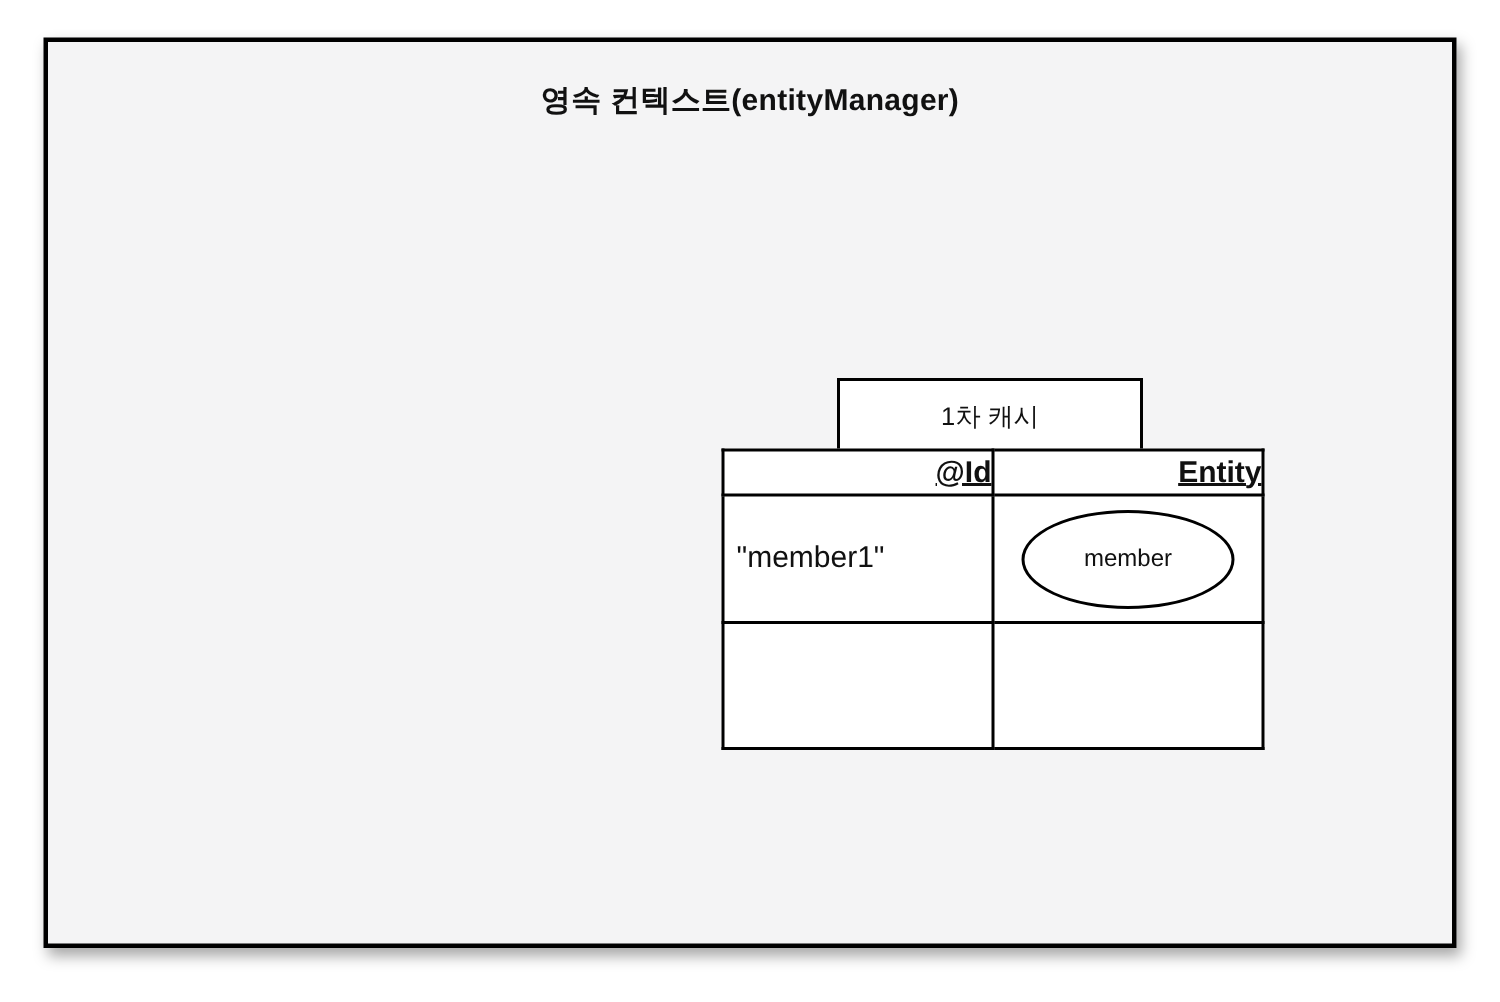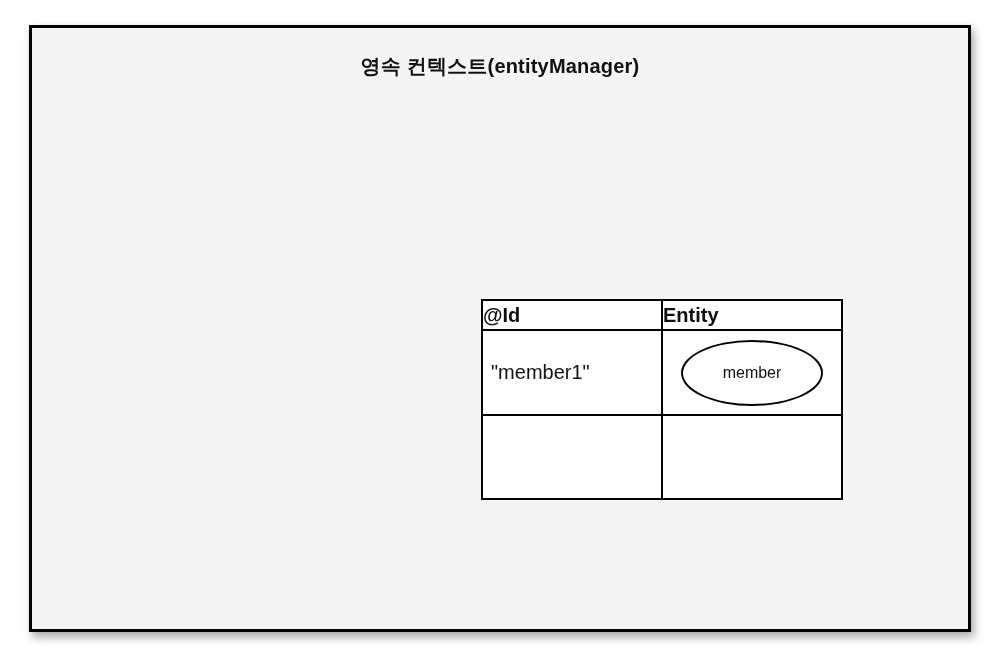--- a/index.html
+++ b/index.html
@@ -58,22 +58,23 @@
     background: var(--cell-bg);
   }
   .cache-table th, .cache-table td {
     border: 2px solid var(--border);
     background: var(--cell-bg);
   }
   .cache-table th {
     height: 30px;
     font-size: 20px;
     font-weight: bold;
-    text-align: left;
+    text-align: right;
     vertical-align: middle;
+    text-decoration: underline;
   }
   .cache-table tr.row-1 td { height: 85px; }
   .cache-table tr.row-2 td { height: 84px; }
   .cell-id {
     font-size: 20px;
     text-align: left;
     padding-left: 8px;
     vertical-align: middle;
   }
   .cell-entity {
@@ -94,20 +95,23 @@
 </style>
 </head>
 <body>
 
 <div class="stage">
 
   <div class="panel">
 
     <div class="diagram-title">영속 컨텍스트(entityManager)</div>
 
+    <div class="cache-box">
+      <span>1차 캐시</span>
+    </div>
 
     <table class="cache-table">
       <thead>
         <tr>
           <th>@Id</th>
           <th>Entity</th>
         </tr>
       </thead>
       <tbody>
         <tr class="row-1">

